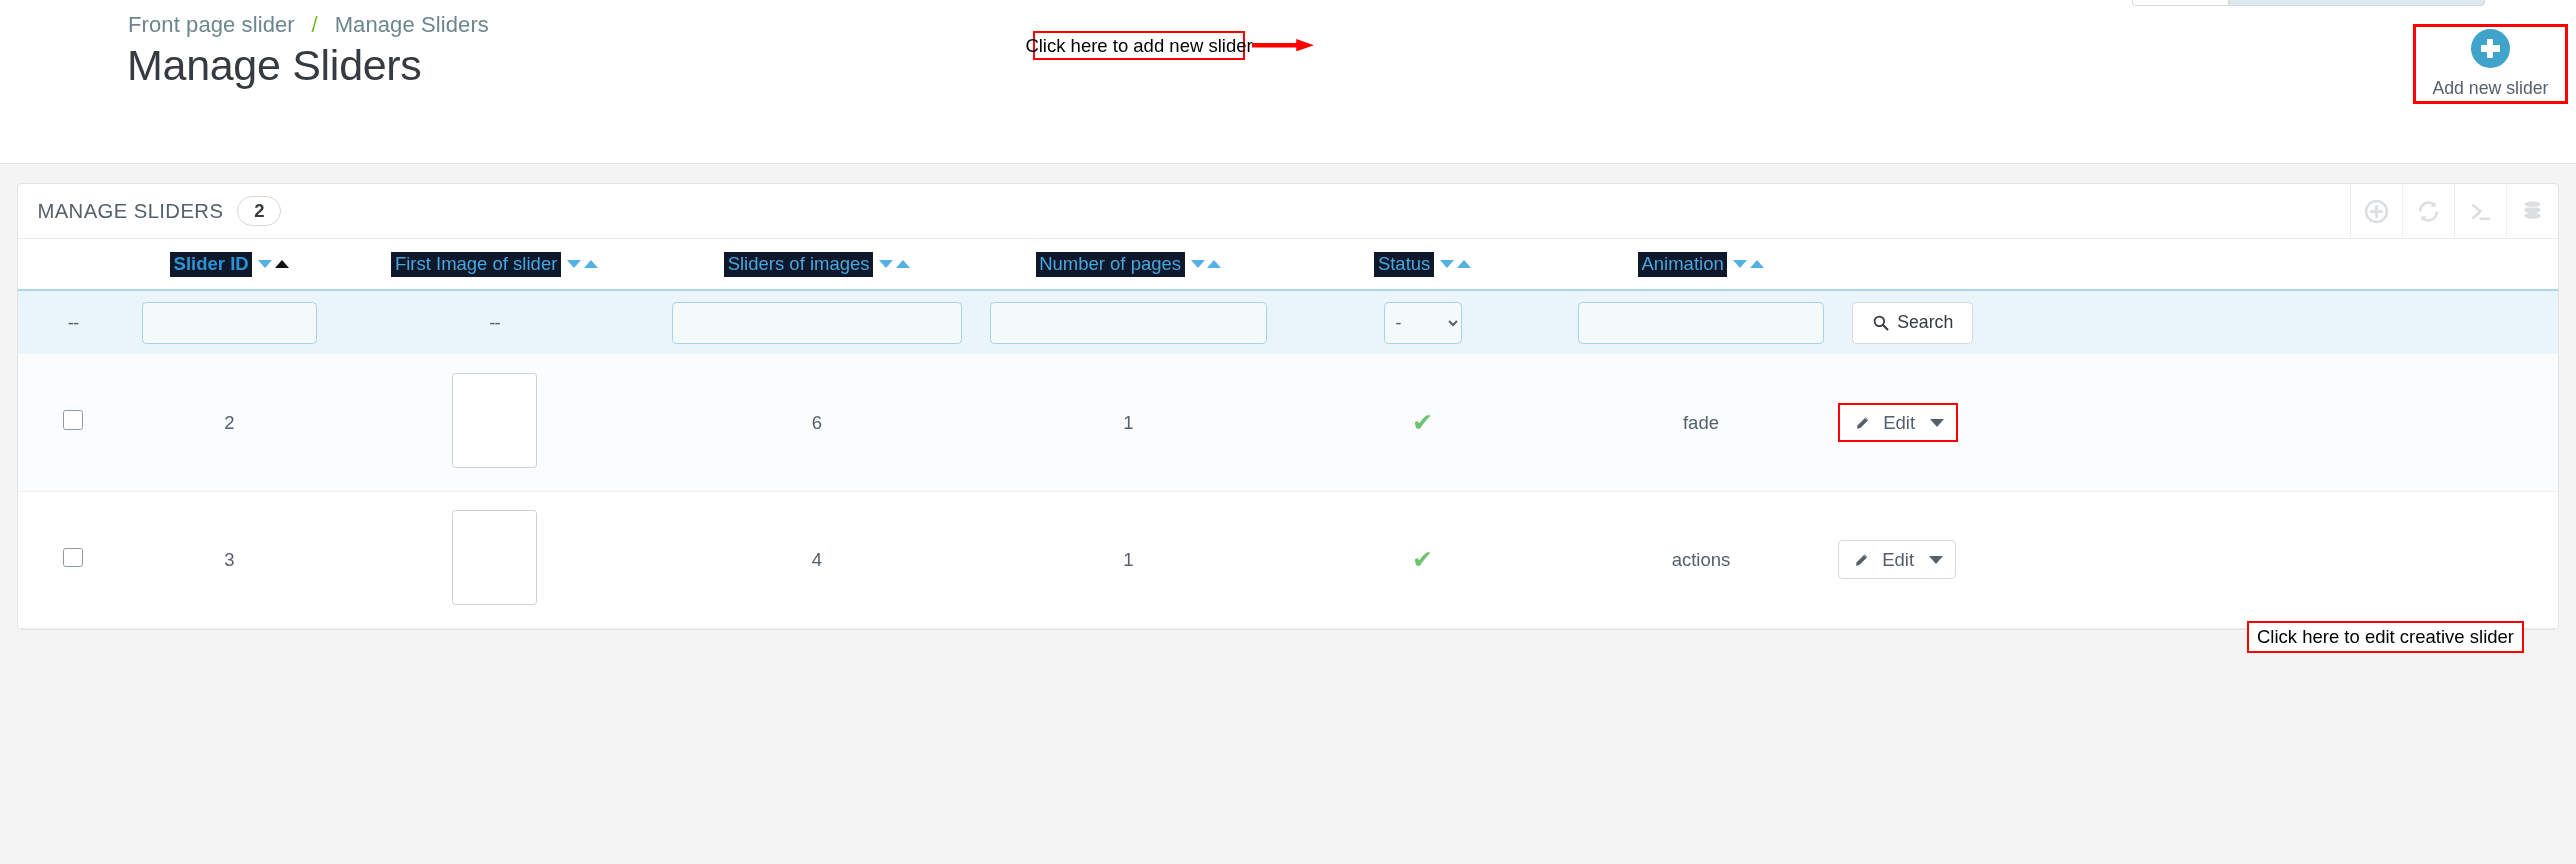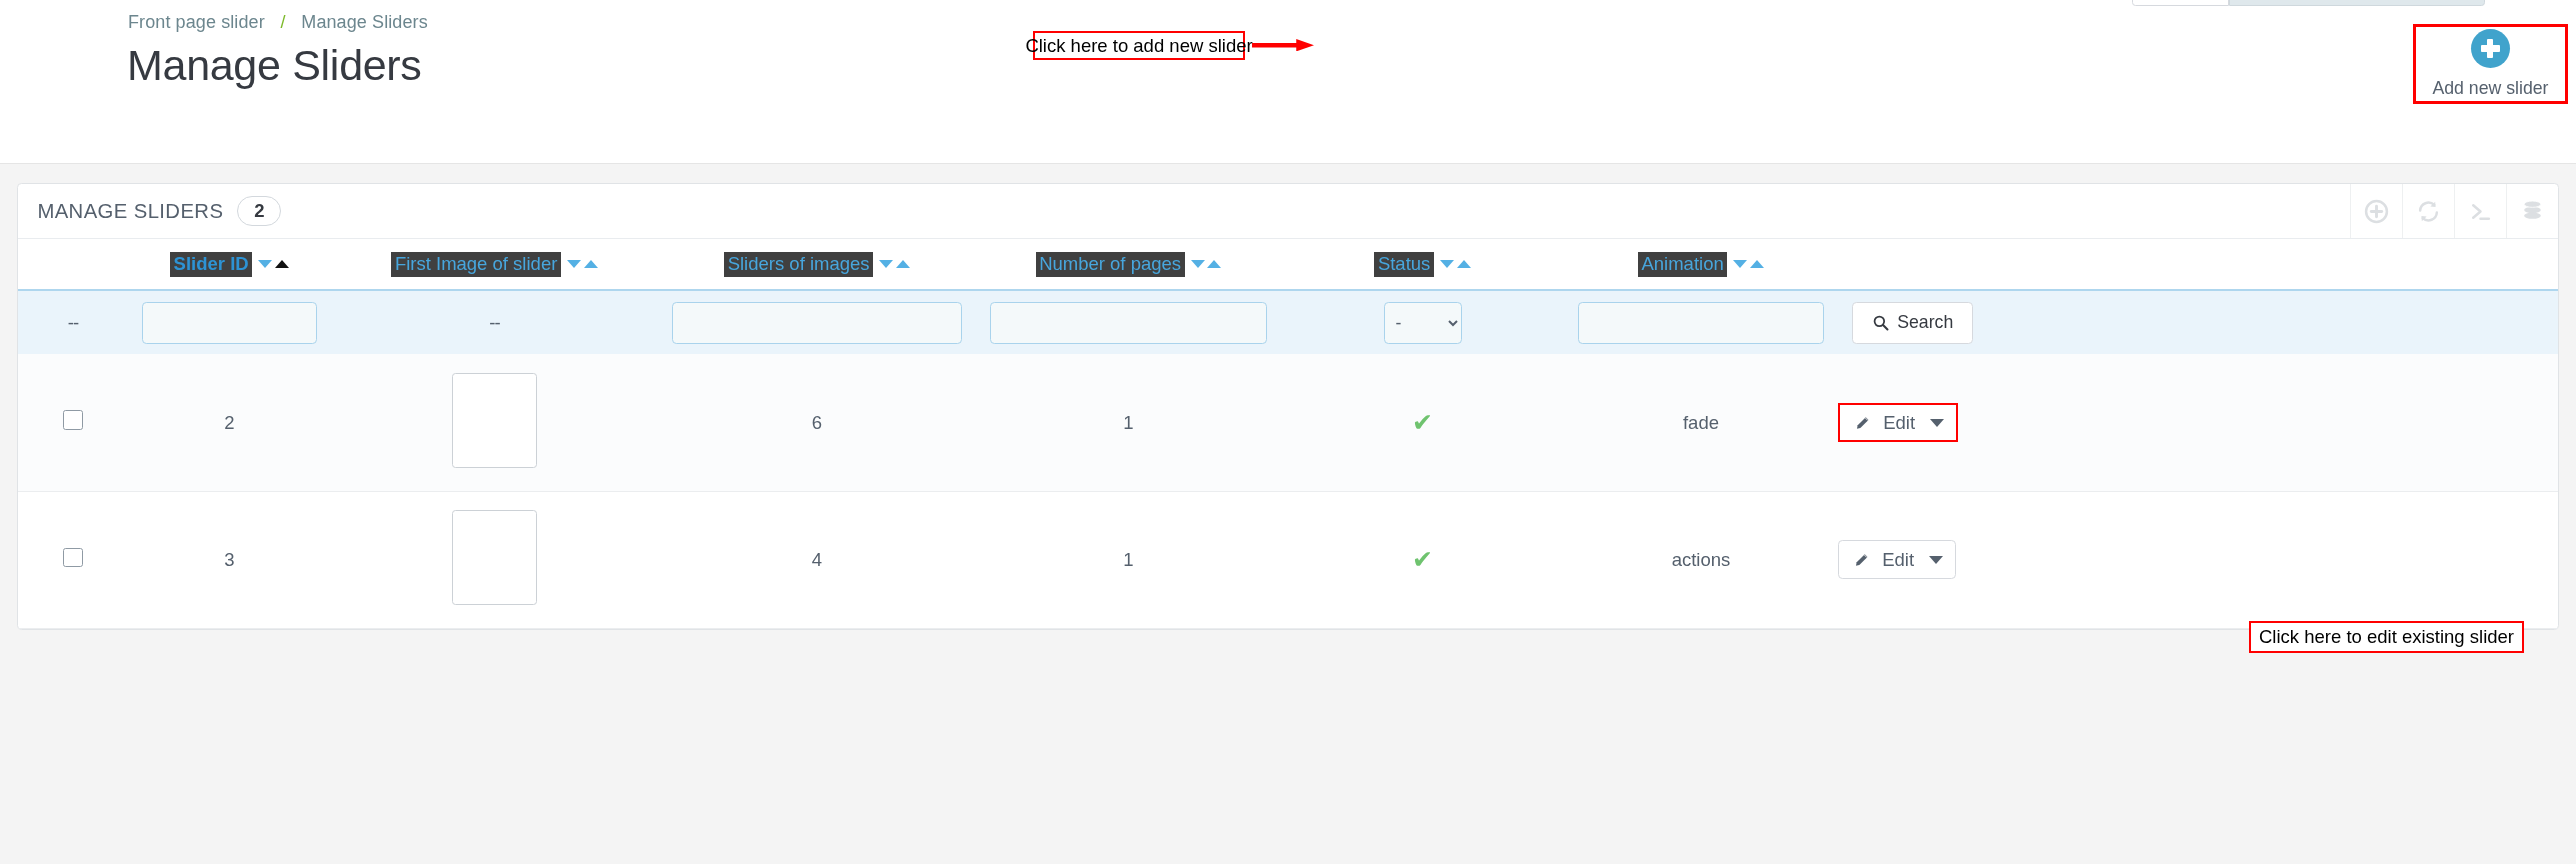--- a/index.html
+++ b/index.html
@@ -37,21 +37,21 @@
     flex: 1;
     height: 41px;
     background: #dfe8ec;
     border: 0.9px solid #cfd8dd;
     border-radius: 0 3.5px 3.5px 0;
   }
   .breadcrumb {
     position: absolute;
     left: 128px;
     top: 12.4px;
-    font-size: 18px;
+    font-size: 22px;
     color: #6c868e;
     letter-spacing: 0.1px;
     white-space: nowrap;
   }
   .breadcrumb .crumb-link { color: #6c868e; }
   .breadcrumb .crumb-sep {
     color: #7dba2b;
     margin: 0 10.6px;
     font-weight: 400;
   }
@@ -219,21 +219,21 @@
   
   tr.th-row { height: 51px; }
   tr.th-row th { text-align: center; }
   .th-inner {
     display: inline-flex;
     align-items: center;
     gap: 6.2px;
     white-space: nowrap;
   }
   .th-label {
-    background: #404040;
+    background: #0f172a;
     color: #47a6dd;
     font-size: 18.5px;
     font-weight: 400;
     padding: 1.8px 3.5px;
   }
   .th-label.is-active {
     font-weight: bold;
     color: #2d93d4;
   }
   .sort-arrows {
@@ -680,16 +680,16 @@
                   <span class="edit-caret"></span>
                 </button>
               </div>
             </td>
           </tr>
         </tbody>
       </table>
 
     </div>
 
-    <div class="annot-edit">Click here to edit existing slider</div>
+    <div class="annot-edit">Click here to edit creative slider</div>
   </div>
 </div>
 
 
 </body></html>

